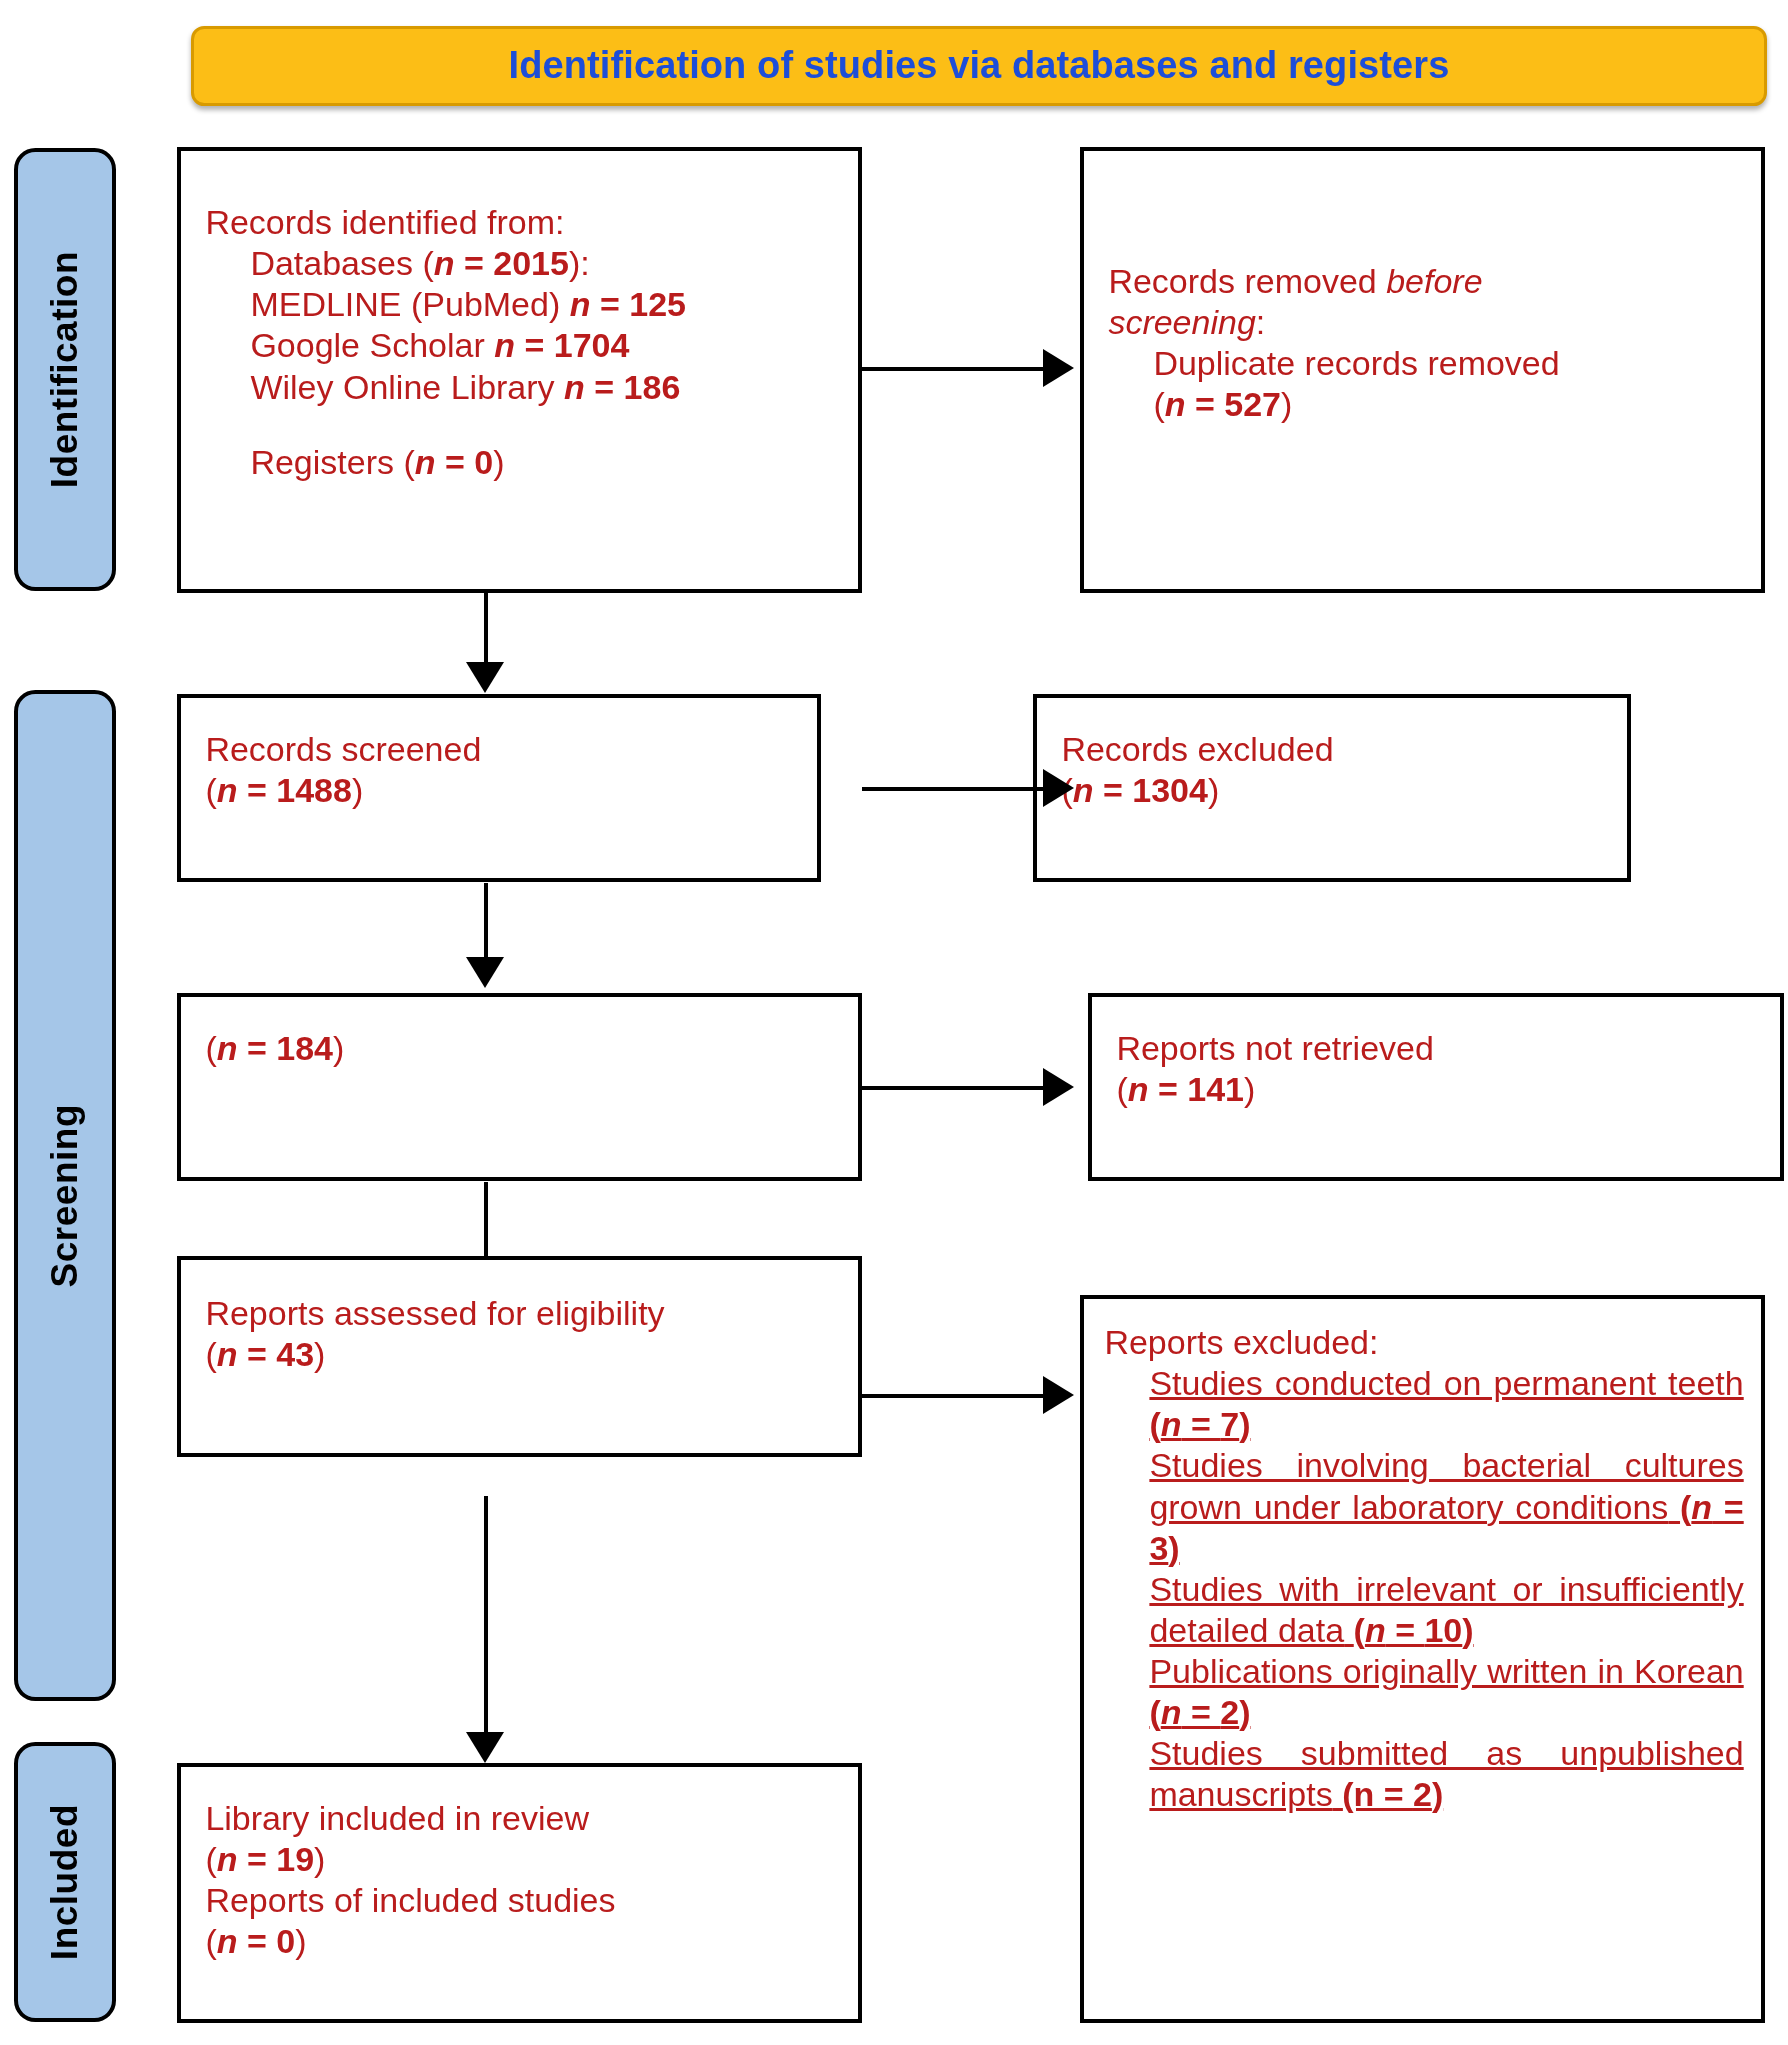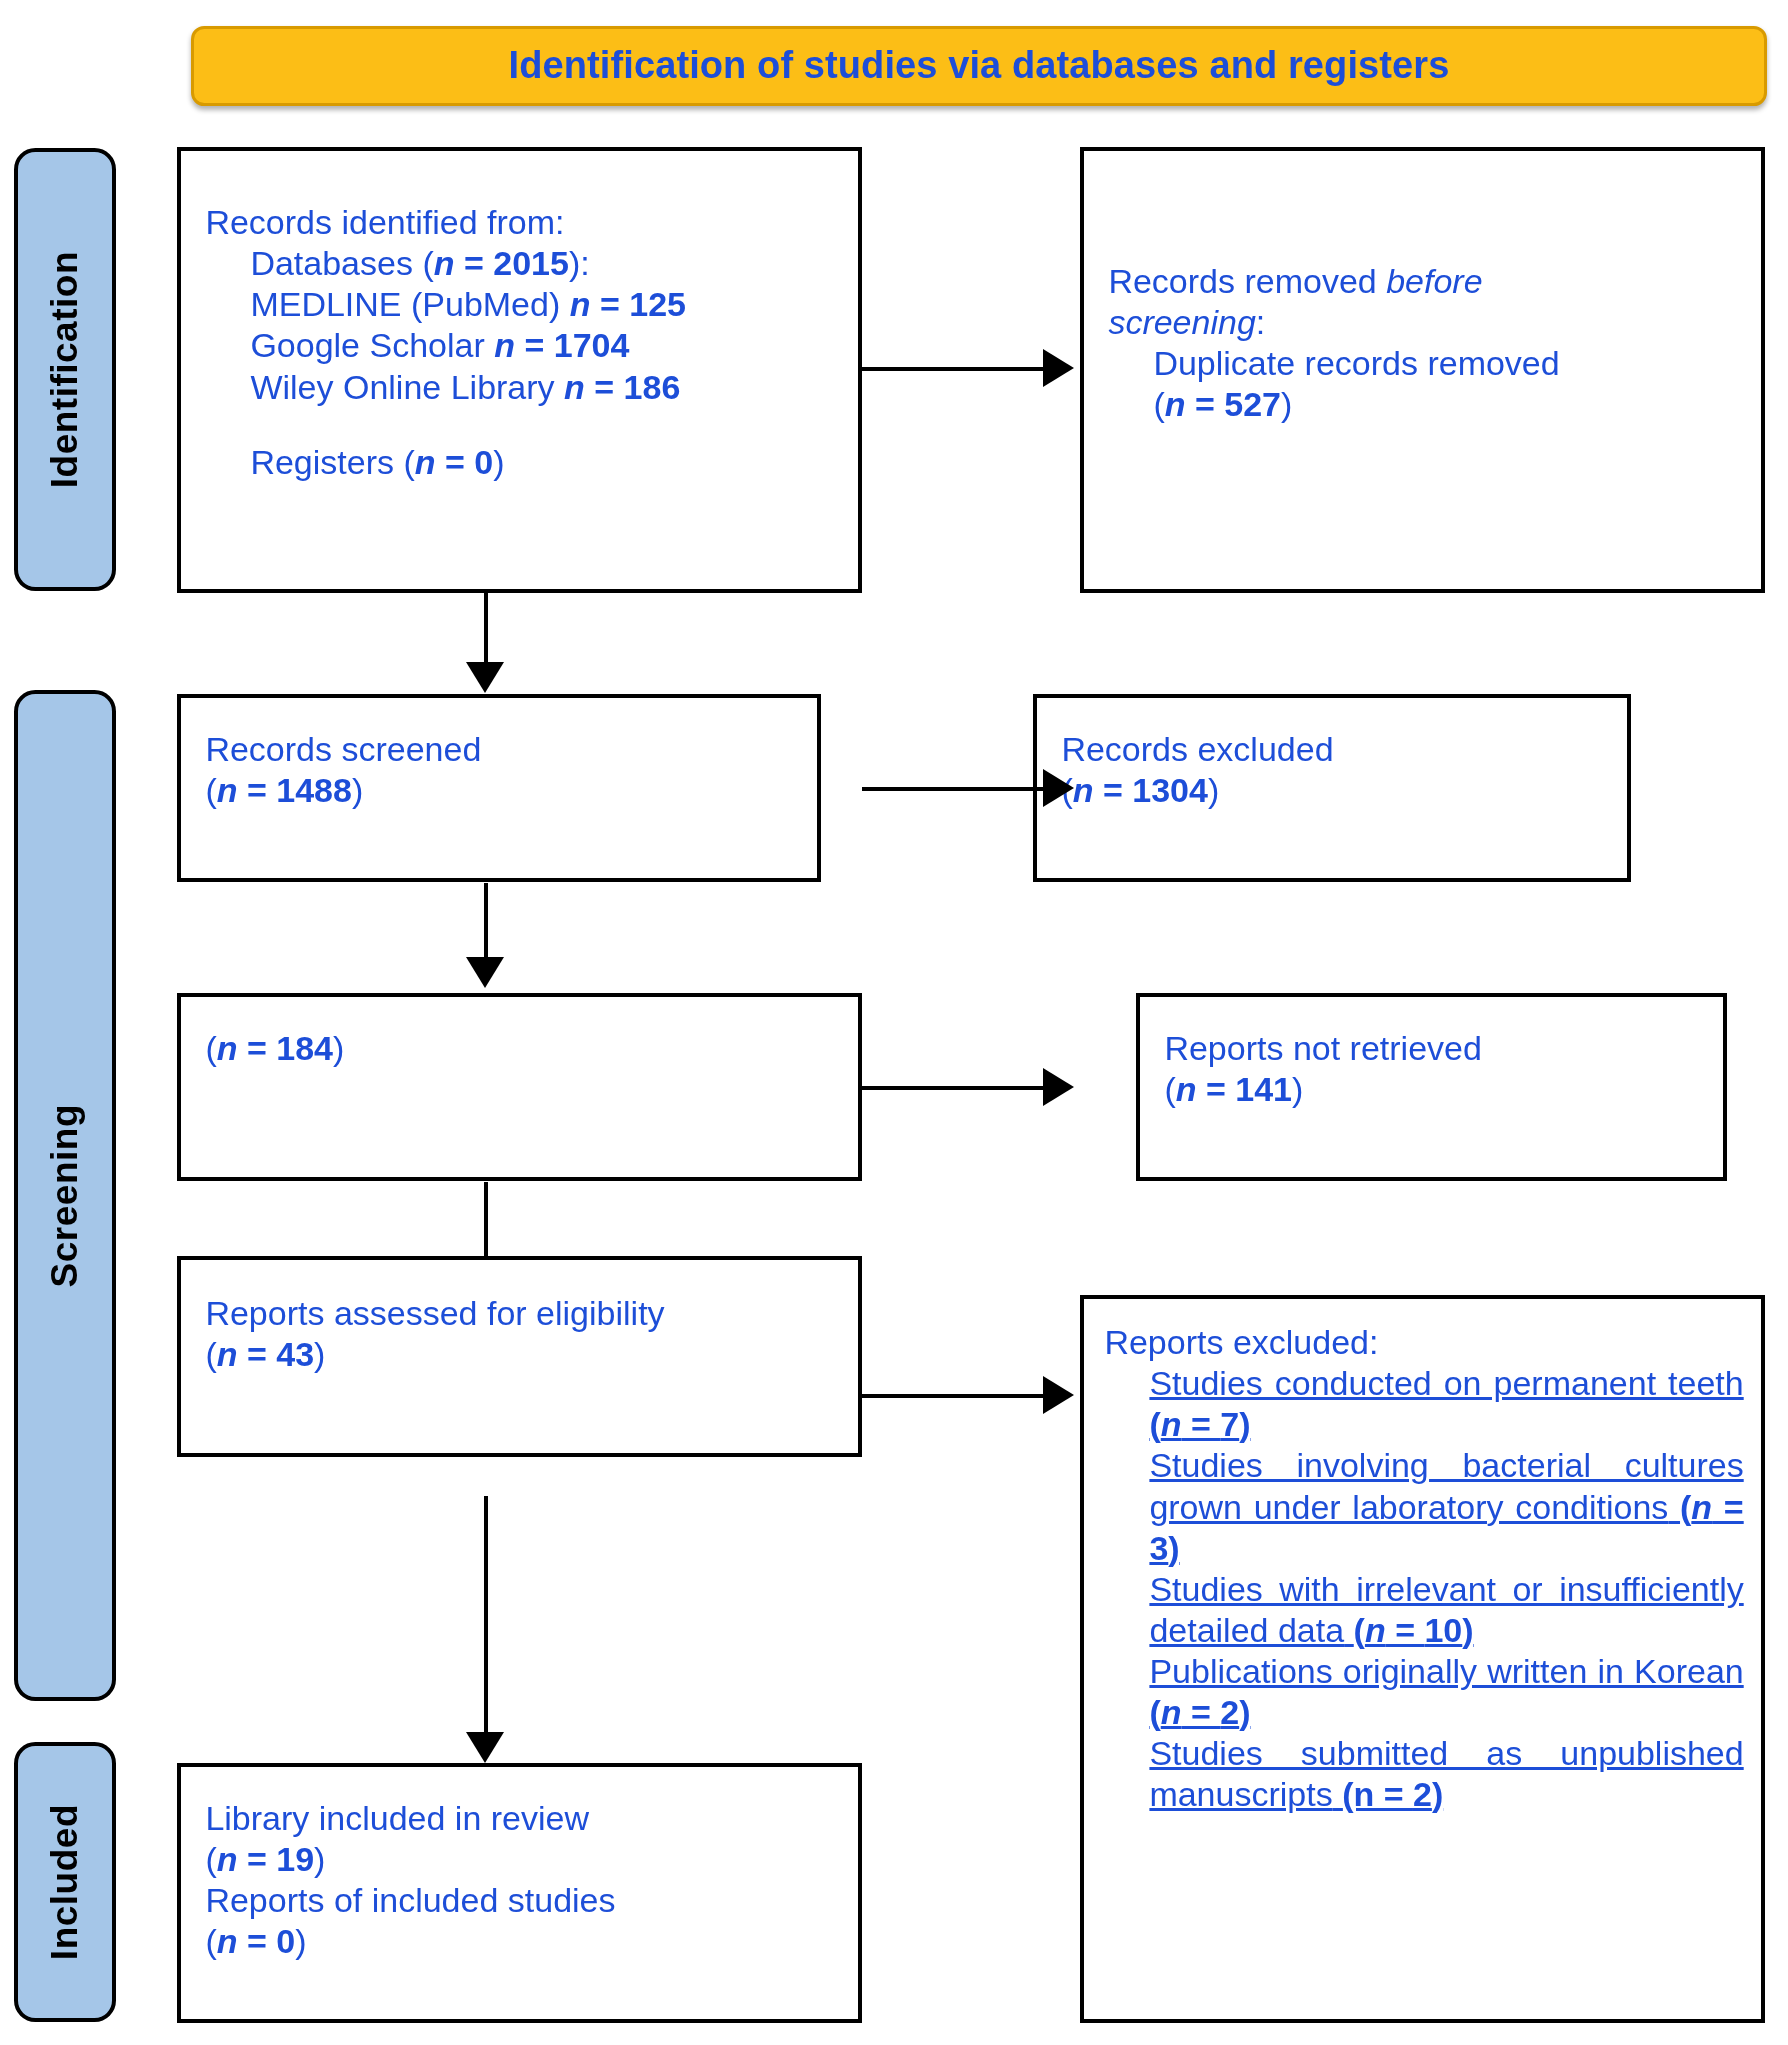--- a/index.html
+++ b/index.html
@@ -72,21 +72,21 @@
     border: 4.1px solid #000000;
     box-sizing: border-box;
     padding: 0;
   }
   .flow-box .content {
     position: absolute;
     left: 24.4px;
     right: 15.3px;
     font-size: 34px;
     line-height: 1.21;
-    color: #1d4ed8;
+    color: #b91c1c;
   }
   .indent1 { padding-left: 45px; }
   .spacer-line { height: 34px; }
   .just { text-align: justify; text-align-last: left; text-decoration: underline; }
   em.it { font-style: italic; font-weight: normal; }
   b.bd { font-weight: bold; }
   b.bd em { font-style: italic; }
 
   
   .v-line {
@@ -186,21 +186,21 @@
   <div class="h-arrowhead" style="left:1043px; top:769px;"></div>
   <div class="v-line" style="left:484px; top:883px; height:79px;"></div>
   <div class="v-arrowhead" style="left:466px; top:957px;"></div>
 
   <div class="flow-box" style="left:177px; top:993px; width:685px; height:188px;">
     <div class="content" style="top:31px;">
       <div><span>(</span><b class="bd"><em>n</em> = <span>184</span></b><span>)</span></div>
     </div>
   </div>
 
-  <div class="flow-box" style="left:1136px; top:993px; width:591px; height:188px;">
+  <div class="flow-box" style="left:1088px; top:993px; width:696px; height:188px;">
     <div class="content" style="top:31px;">
       <div>Reports not retrieved</div>
       <div><span>(</span><b class="bd"><em>n</em> = <span>141</span></b><span>)</span></div>
     </div>
   </div>
 
   <div class="h-line" style="left:862px; top:1086px; width:183px;"></div>
   <div class="h-arrowhead" style="left:1043px; top:1068px;"></div>
   <div class="v-line" style="left:484px; top:1182px; height:79px;"></div>
   <div class="v-arrowhead" style="left:466px; top:1256px;"></div>

